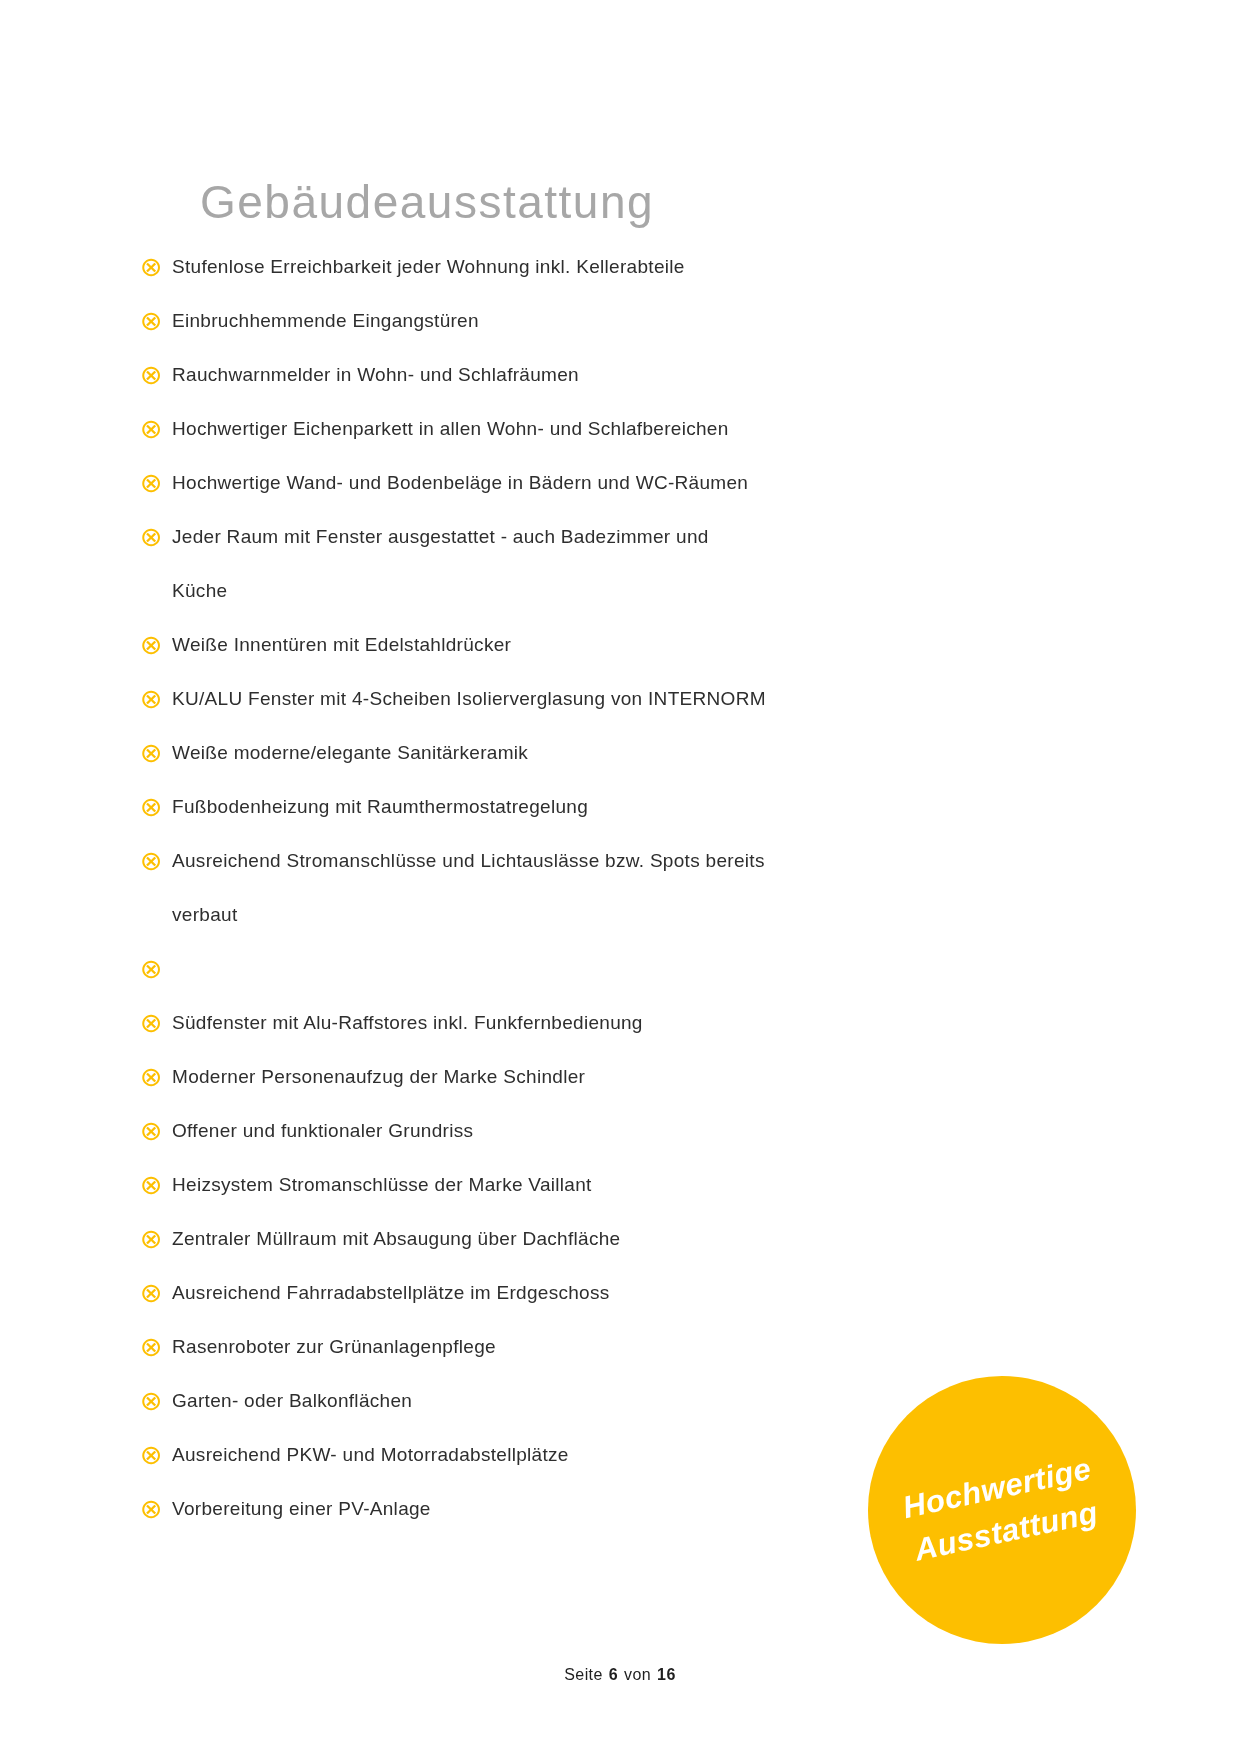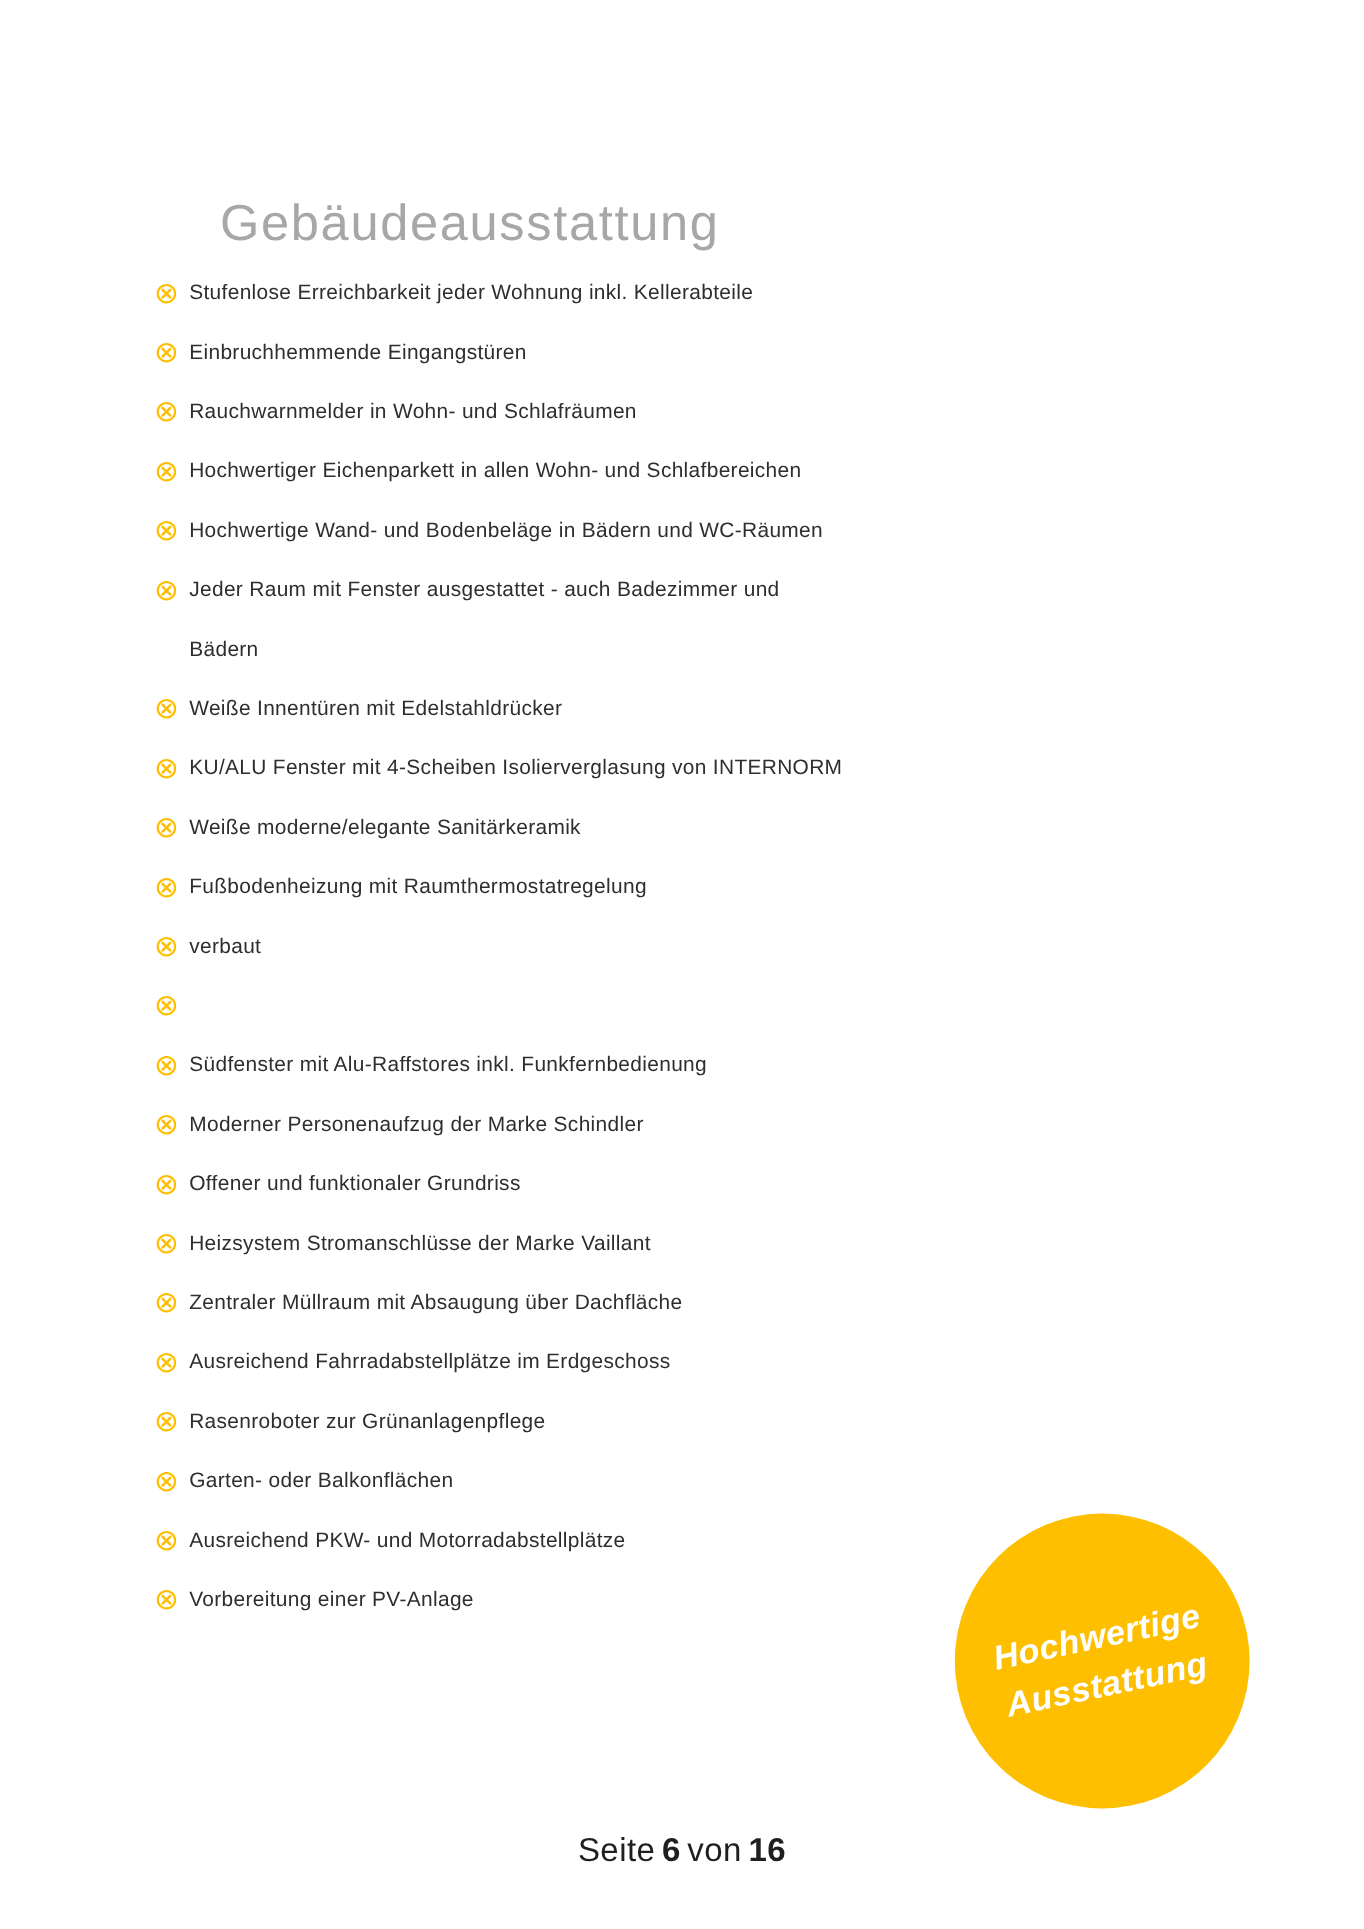--- a/index.html
+++ b/index.html
@@ -84,21 +84,21 @@
     line-height: 44px;
     letter-spacing: 0.5px;
     white-space: nowrap;
   }
   .page-footer {
     position: absolute;
     left: 0;
     top: 1666px;
     width: 100%;
     text-align: center;
-    font-size: 30px;
+    font-size: 16px;
     letter-spacing: 0.4px;
     color: #1f1f1f;
   }
   .page-footer span { margin: 0 3px; }
   .page-footer .num { font-weight: 700; }
 </style>
 </head>
 <body>
 
 <div class="page">
@@ -133,21 +133,21 @@
       <li class="feature-item">
       <span class="bullet">⊗</span>
       <span class="feature-text">
           <div class="feature-line">Hochwertige Wand- und Bodenbeläge in Bädern und WC-Räumen</div>
         </span>
     </li>
       <li class="feature-item">
       <span class="bullet">⊗</span>
       <span class="feature-text">
           <div class="feature-line">Jeder Raum mit Fenster ausgestattet - auch Badezimmer und</div>
-          <div class="feature-line">Bädern</div>
+          <div class="feature-line">Küche</div>
         </span>
     </li>
       <li class="feature-item">
       <span class="bullet">⊗</span>
       <span class="feature-text">
           <div class="feature-line">Weiße Innentüren mit Edelstahldrücker</div>
         </span>
     </li>
       <li class="feature-item">
       <span class="bullet">⊗</span>
@@ -163,20 +163,21 @@
     </li>
       <li class="feature-item">
       <span class="bullet">⊗</span>
       <span class="feature-text">
           <div class="feature-line">Fußbodenheizung mit Raumthermostatregelung</div>
         </span>
     </li>
       <li class="feature-item">
       <span class="bullet">⊗</span>
       <span class="feature-text">
+          <div class="feature-line">Ausreichend Stromanschlüsse und Lichtauslässe bzw. Spots bereits</div>
           <div class="feature-line">verbaut</div>
         </span>
     </li>
       <li class="feature-item">
       <span class="bullet">⊗</span>
       <span class="feature-text">
         </span>
     </li>
       <li class="feature-item">
       <span class="bullet">⊗</span>

